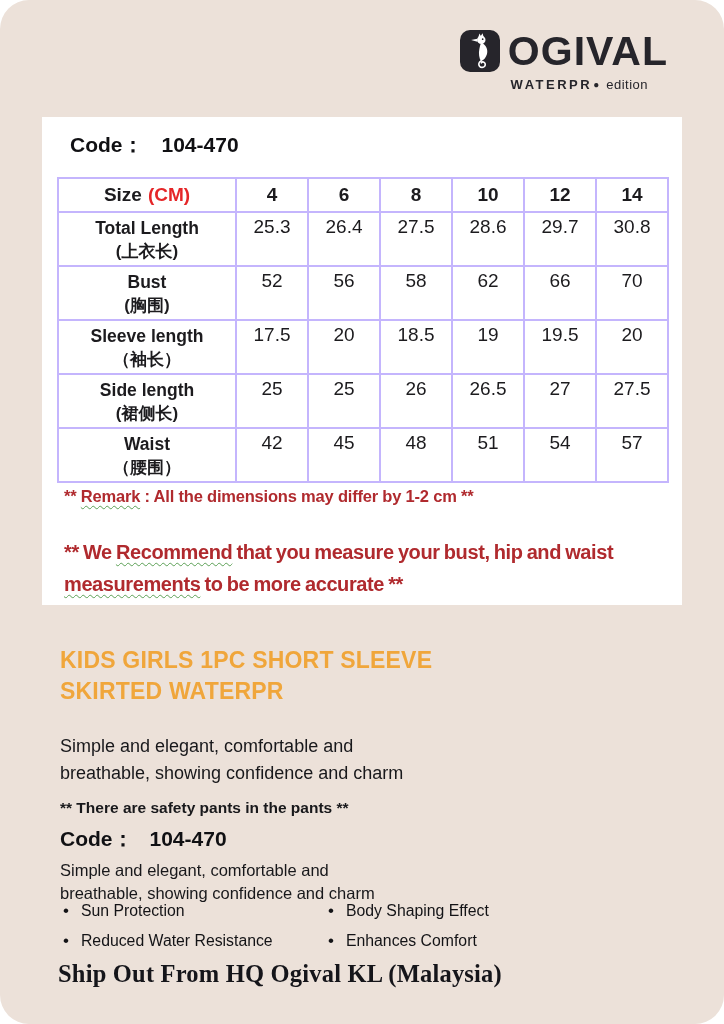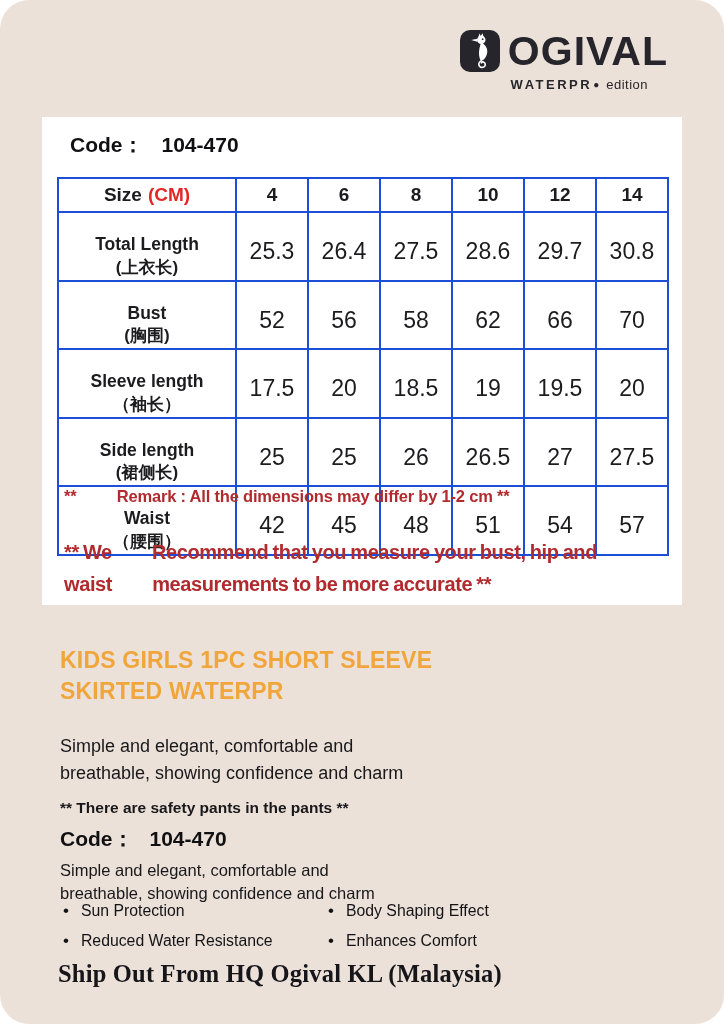--- a/index.html
+++ b/index.html
@@ -37,37 +37,37 @@
   .waterpro{font-weight:700;letter-spacing:2.5px;}
   .o-dot{font-size:10px;margin-left:1px;}
   .edition{font-weight:400;margin-left:7px;letter-spacing:0.5px;}
 
   
   .card{position:absolute;left:42px;top:117px;width:640px;height:488px;background:#ffffff;}
   .code-line{position:absolute;left:28px;top:14px;font-size:21px;font-weight:700;color:#101013;}
   .code-line .code-value{margin-left:18px;}
 
   .size-table{position:absolute;left:15px;top:60px;border-collapse:collapse;table-layout:fixed;}
-  .size-table th,.size-table td{border:2px solid #1d4ed8;}
+  .size-table th,.size-table td{border:2px solid #c4b5fd;}
   .size-table thead th{height:34px;font-size:19px;font-weight:700;text-align:center;vertical-align:middle;}
   .size-table th.row-label{width:178px;}
   .size-table .size-col{width:72px;}
-  .size-table tbody th{height:54px;vertical-align:top;padding-top:20px;text-align:center;font-size:17.5px;font-weight:700;line-height:1.35;}
-  .size-table tbody td{vertical-align:top;padding-top:25px;text-align:center;font-size:23px;font-weight:400;}
+  .size-table tbody th{height:54px;vertical-align:top;padding-top:4px;text-align:center;font-size:17.5px;font-weight:700;line-height:1.35;}
+  .size-table tbody td{vertical-align:top;padding-top:3px;text-align:center;font-size:19px;font-weight:400;}
   .cm{color:var(--red-bright);margin-left:6px;}
   .cn-line{font-size:17px;}
 
   .remark1{position:absolute;left:22px;top:370px;color:var(--red-dark);font-weight:700;font-size:16.5px;letter-spacing:-0.2px;}
   .remark2{position:absolute;left:22px;top:420px;width:582px;color:var(--red-dark);font-weight:700;font-size:20px;line-height:1.58;letter-spacing:-0.4px;word-spacing:-1px;}
   .wavy{
+    text-decoration:underline;
     text-decoration-style:wavy;
     text-decoration-color:#5ba055;
     text-decoration-thickness:1px;
     text-underline-offset:3px;
-    margin-left:36px;
   }
 
   
   .title{position:absolute;left:60px;top:645px;color:var(--orange);font-size:23px;font-weight:800;line-height:1.33;letter-spacing:0.2px;}
   .subtitle{position:absolute;left:60px;top:733px;width:380px;font-size:18px;font-weight:500;line-height:1.5;color:#18181b;}
   .safety{position:absolute;left:60px;top:799px;font-size:15.5px;font-weight:700;color:#18181b;}
   .code2{position:absolute;left:60px;top:825px;font-size:21px;font-weight:800;color:#101013;}
   .code2 .code-value{margin-left:16px;}
   .subtitle2{position:absolute;left:60px;top:859px;width:352px;font-size:16.5px;font-weight:500;line-height:1.42;color:#18181b;}
   .bullets{position:absolute;left:63px;top:901px;display:flex;}

